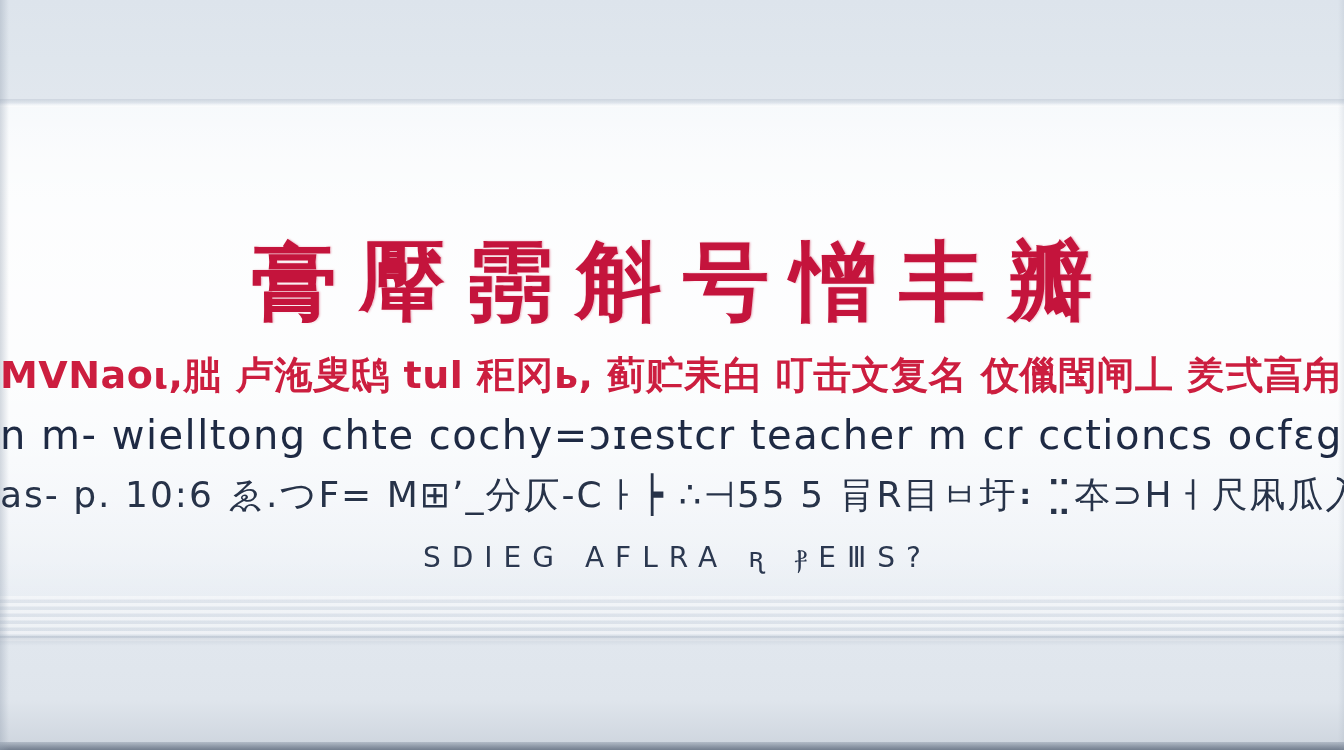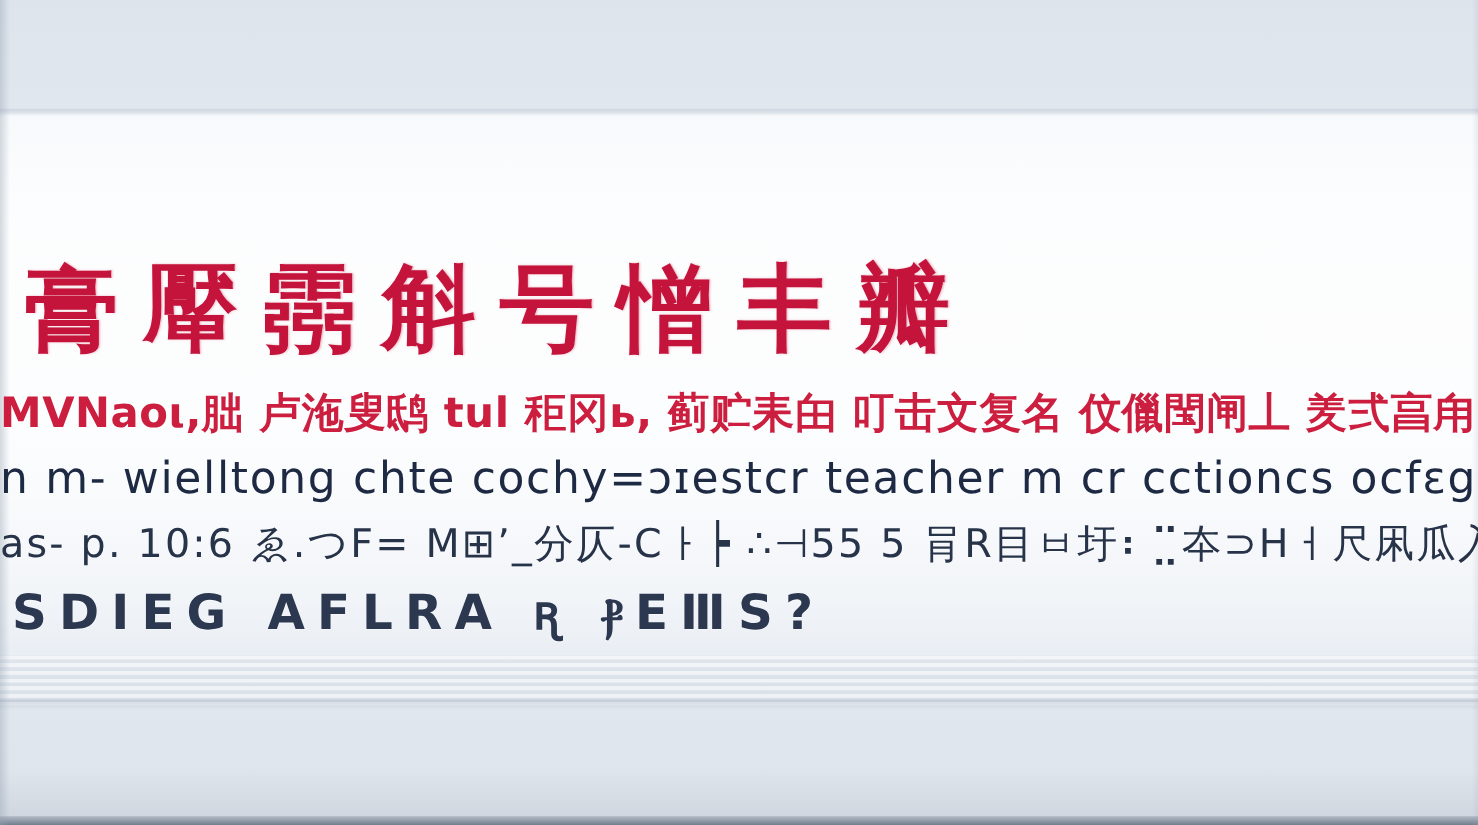--- a/index.html
+++ b/index.html
@@ -118,21 +118,21 @@
     background: linear-gradient(270deg, rgba(150,162,178,0.18), rgba(150,162,178,0.0));
     pointer-events: none;
   }
 
   
   .text-block {
     position: absolute;
     left: 0;
     right: 0;
     top: 232px;
-    text-align: left;
+    text-align: center;
     white-space: nowrap;
   }
 
   .headline {
     font-family: "DejaVu Sans", sans-serif;
     font-weight: bold;
     font-size: 86px;
     line-height: 98px;
     letter-spacing: 22px;
     color: #c4143c;
@@ -168,28 +168,27 @@
     font-size: 36px;
     line-height: 54px;
     letter-spacing: 2px;
     color: #273349;
     margin-top: 4px;
     text-shadow: 0 1px 0 rgba(255,255,255,0.45);
   }
 
   .subline-spaced {
     font-family: "DejaVu Sans", sans-serif;
-    font-size: 44px;
+    font-size: 28px;
     line-height: 52px;
     letter-spacing: 11px;
     color: #2b3850;
     margin-top: 10px;
     padding-left: 11px;
     text-shadow: 0 1px 0 rgba(255,255,255,0.45);
-    font-weight: bold;
   }
 
   
   .soft { filter: blur(0.28px); }
 </style>
 </head>
 <body>
 
 <div id="stage">
 

